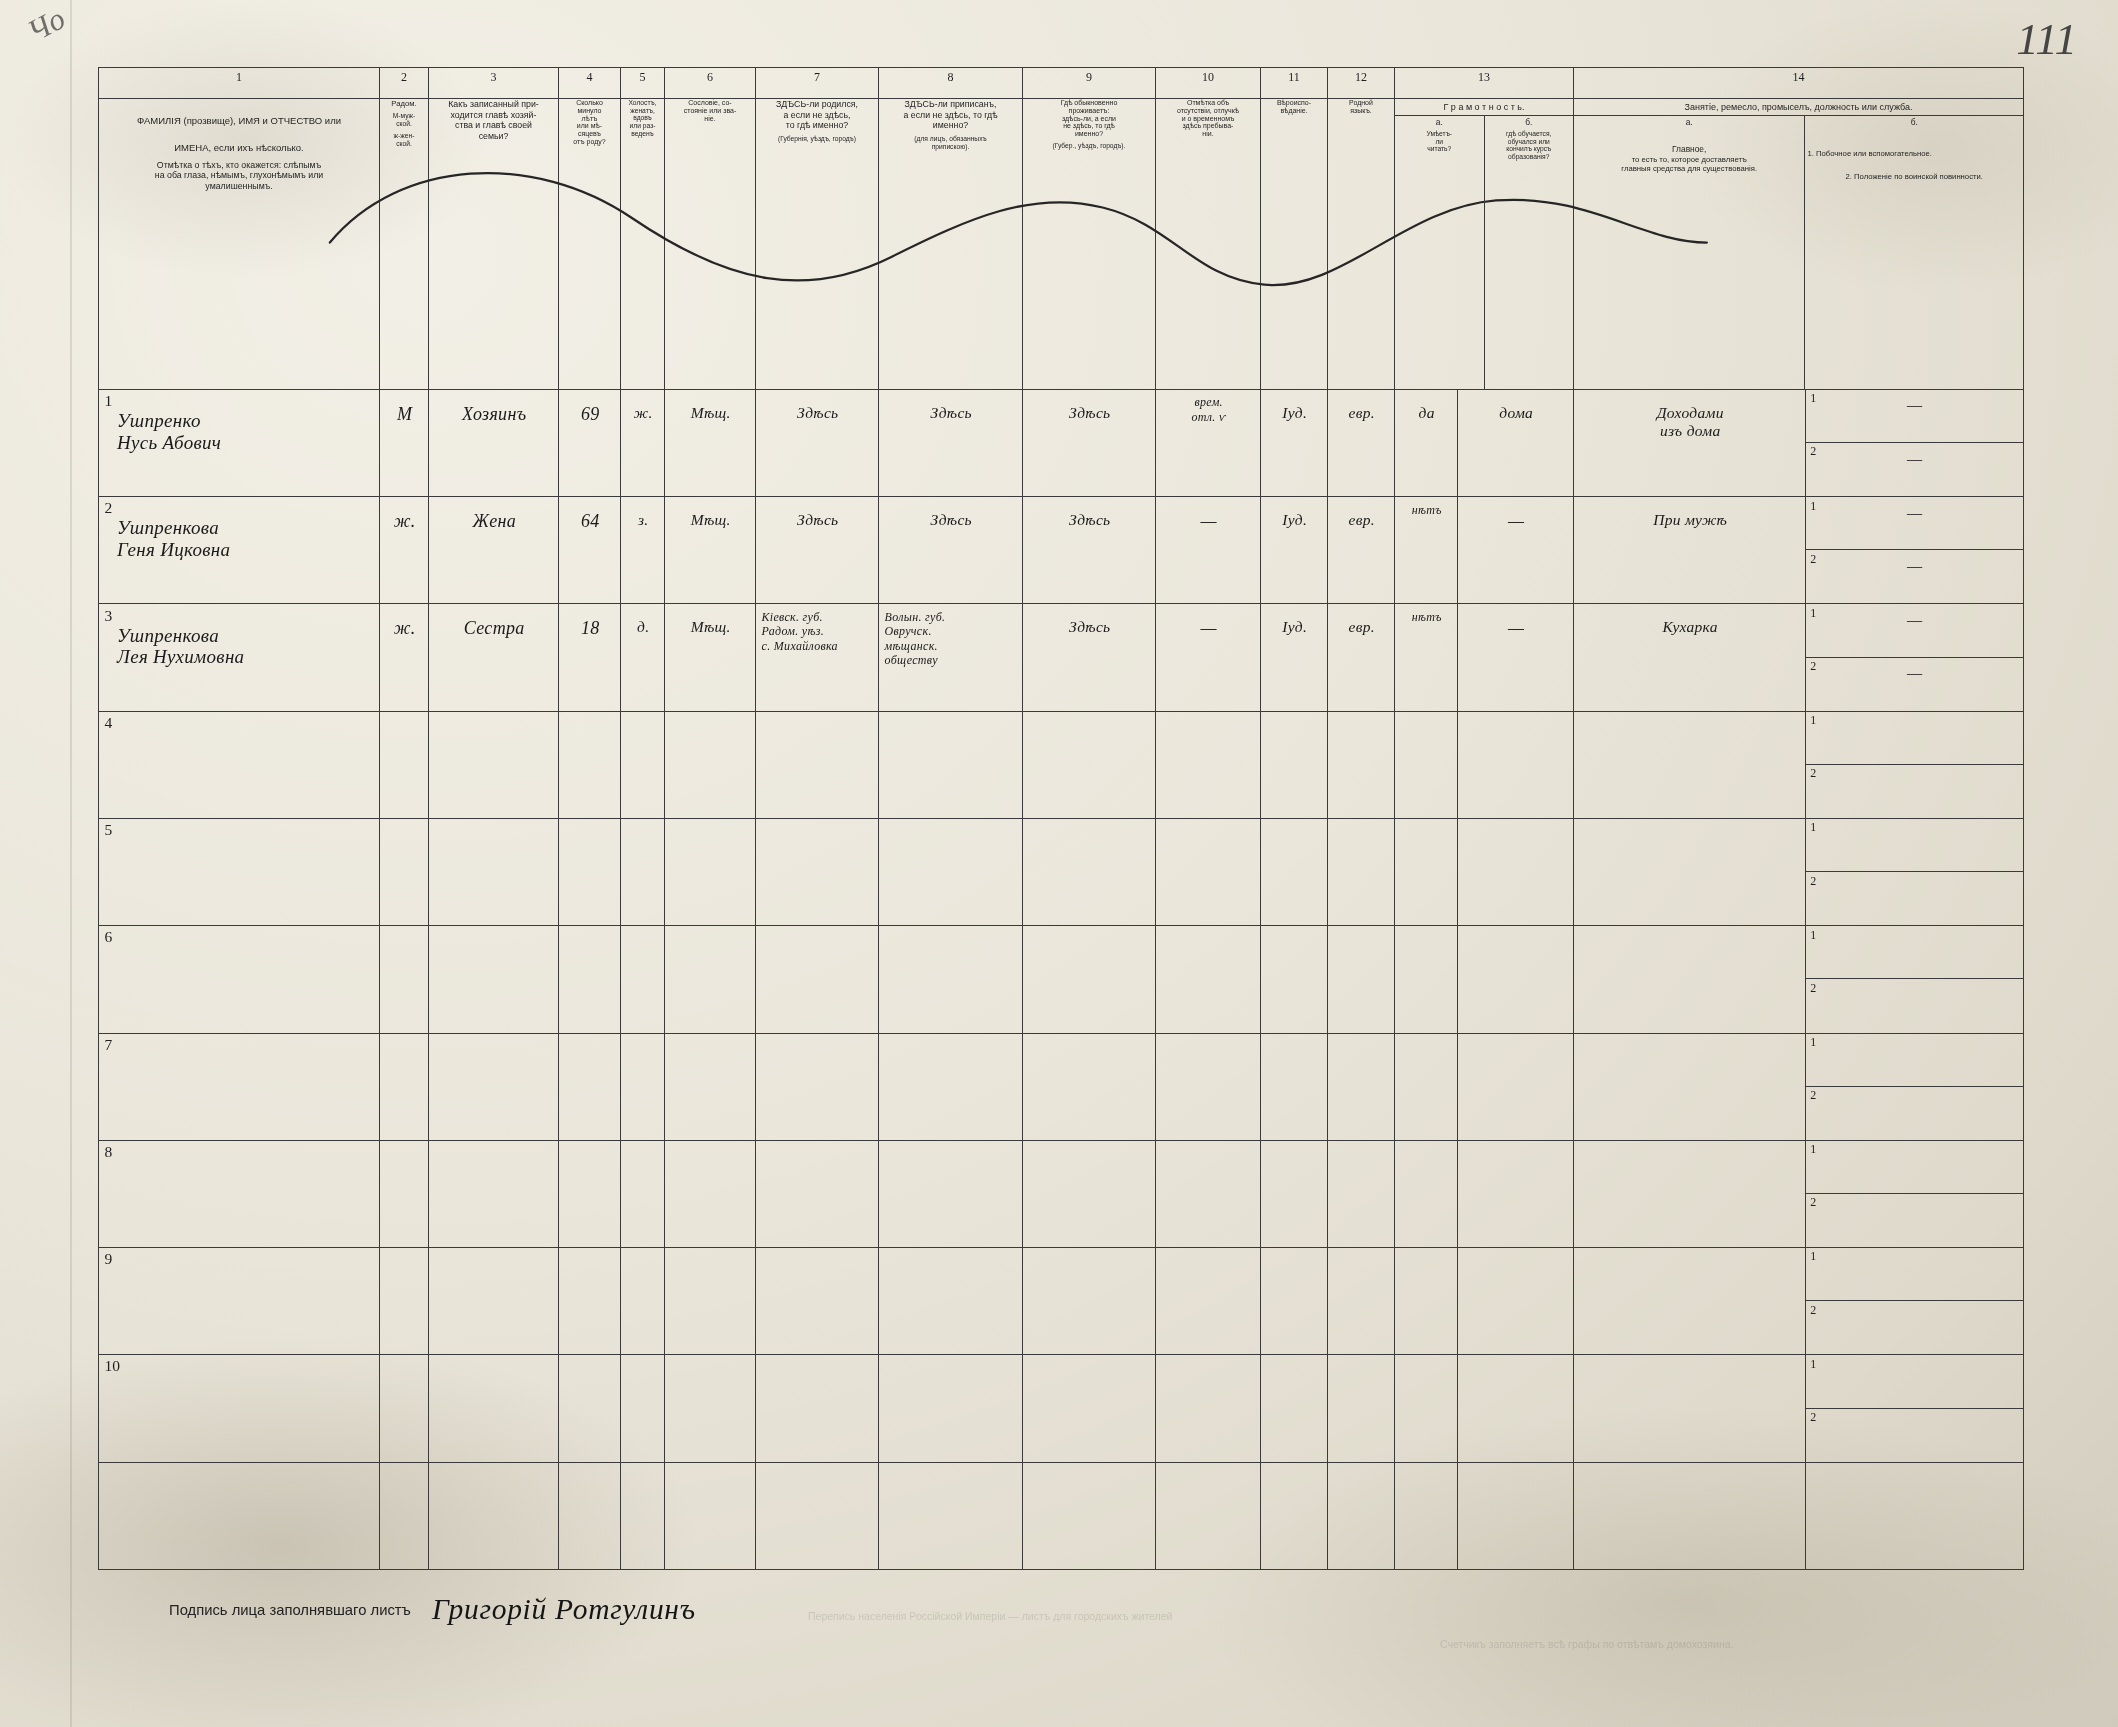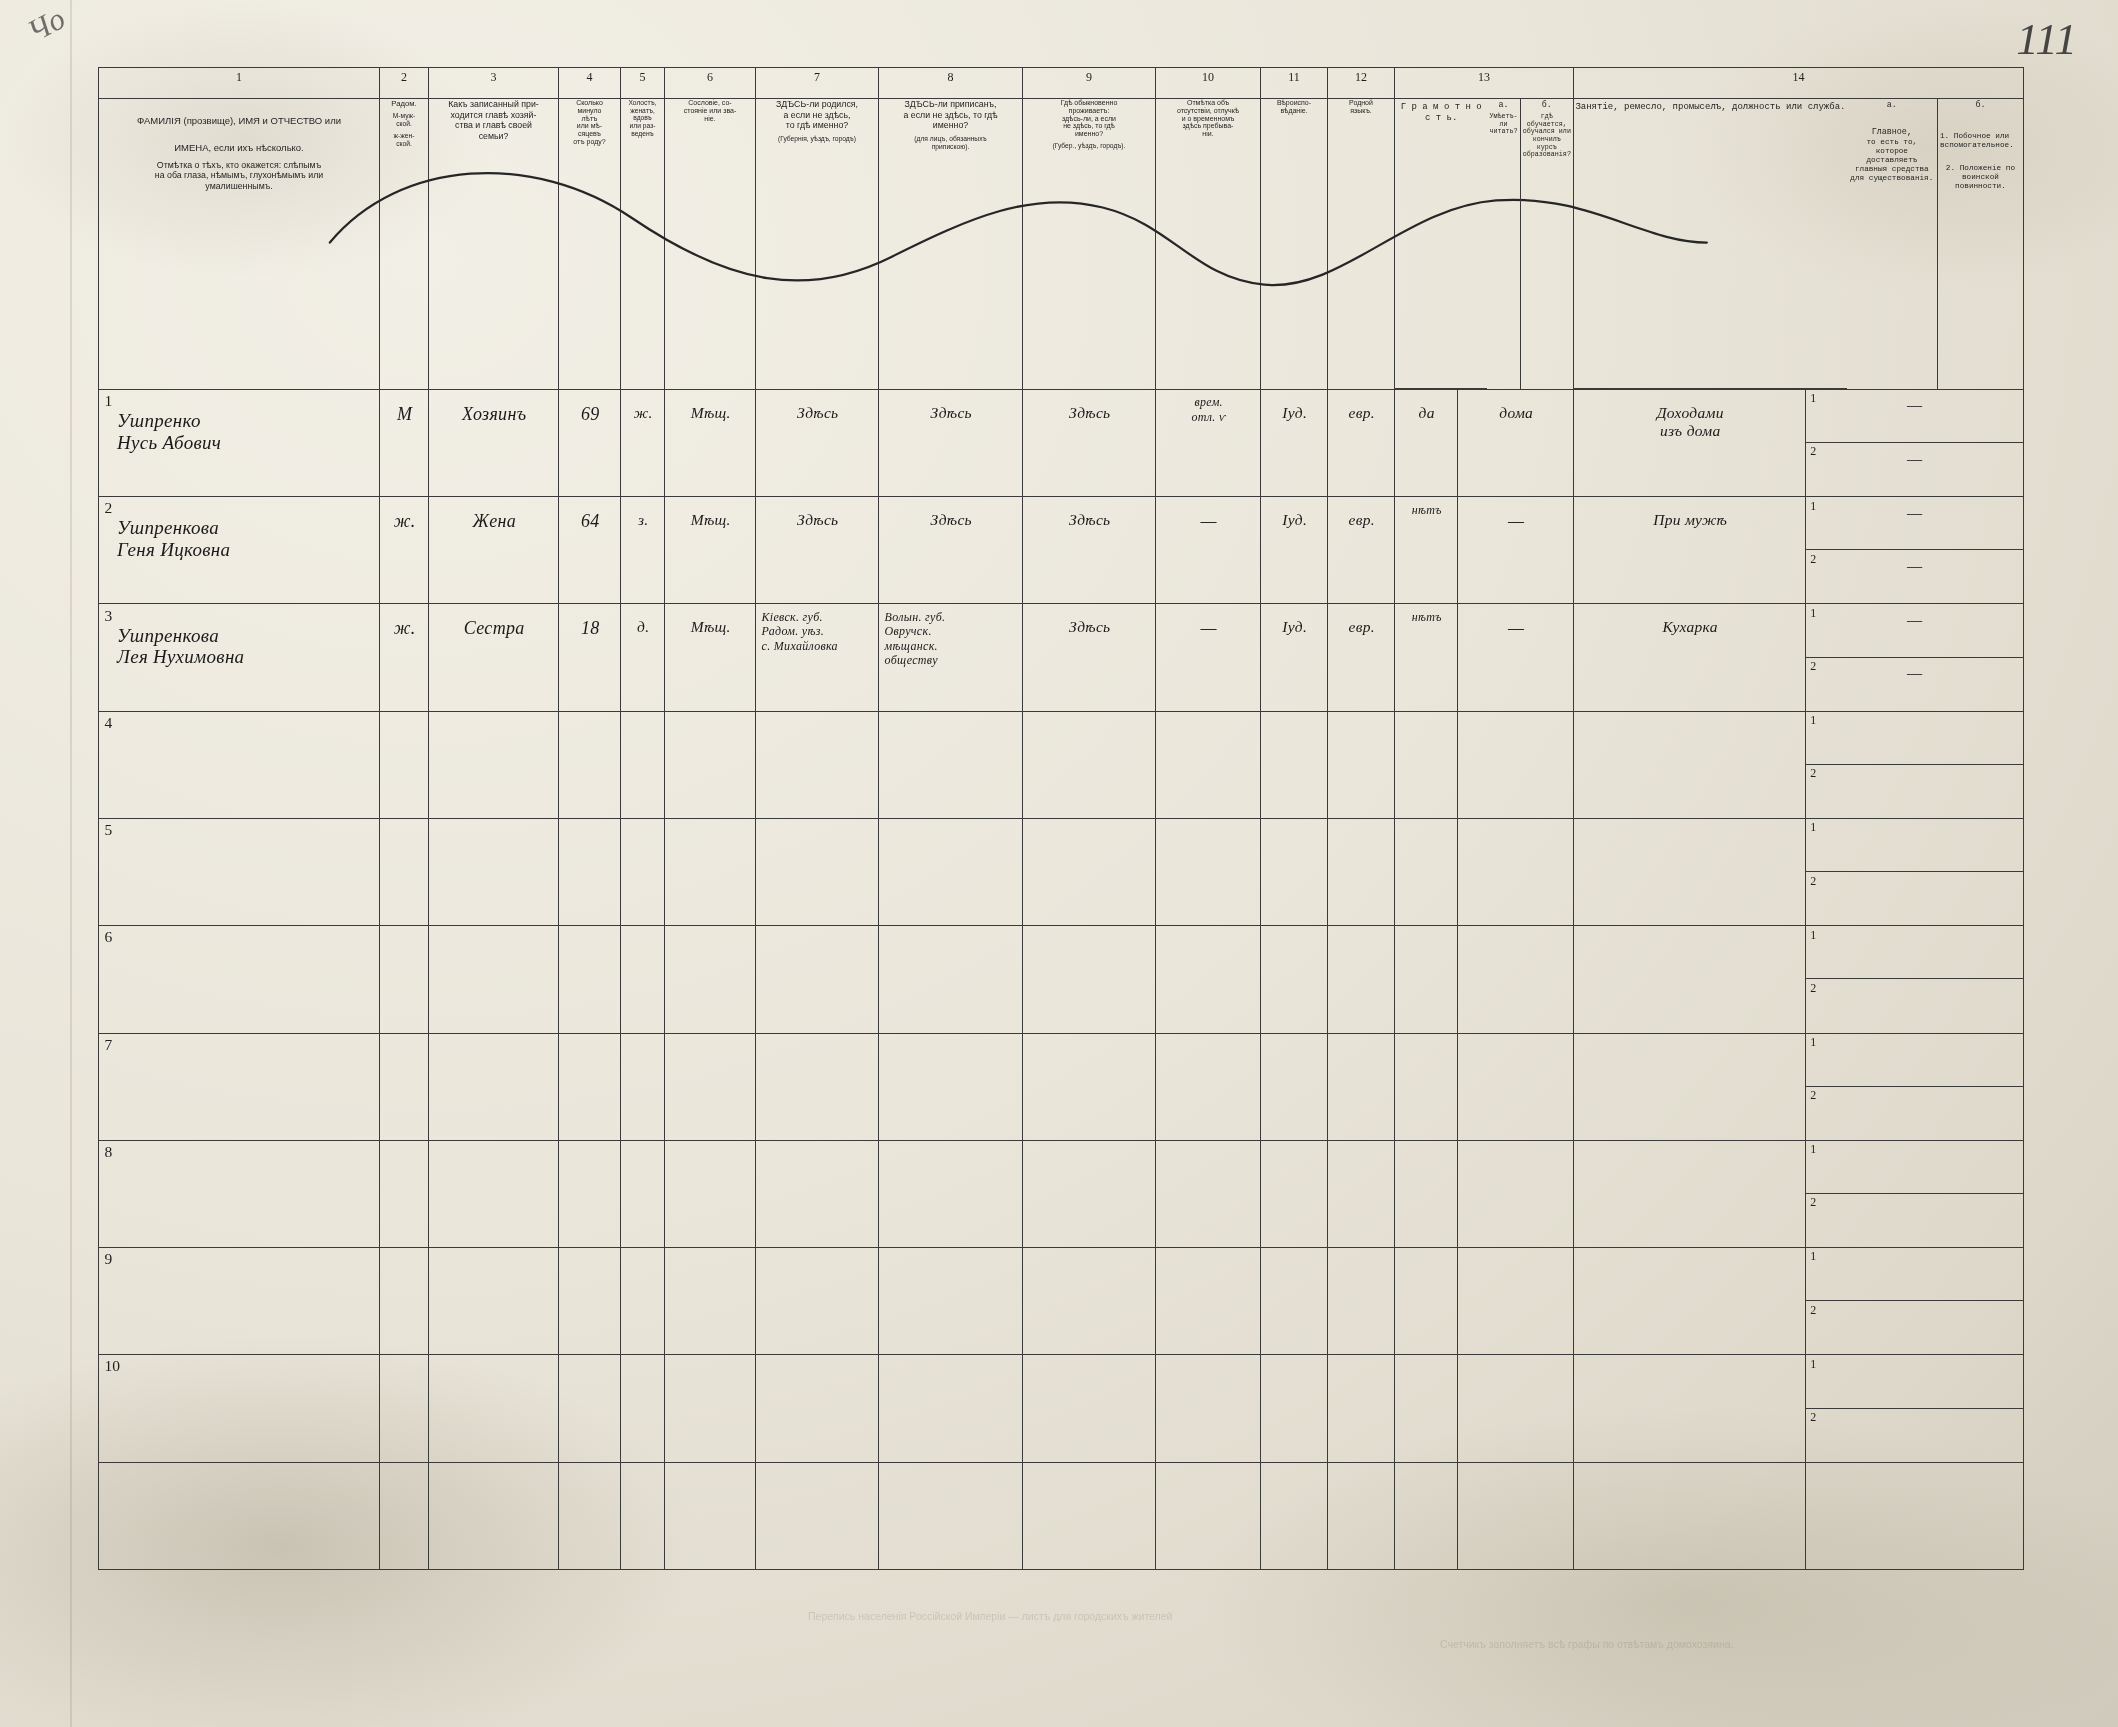--- a/index.html
+++ b/index.html
@@ -48,21 +48,21 @@
   .hdr td{
     font-size:8.8px;line-height:1.22;text-align:center;
     font-family:"Liberation Sans",sans-serif;
     padding:3.5px 2.1px 2.8px 2.1px;height:178px;
   }
   .hdr td .t{display:block;}
   .hdr .big{font-size:9.5px;margin-top:16px;}
   .hdr .small{font-size:7.7px;}
   .hdr .tiny{font-size:6.7px;line-height:1.15;}
   .hdr .vsmall{font-size:7px;line-height:1.12;}
-  .sub-split{display:flex;height:100%;flex-direction:row;font-family:Liberation Mono, monospace;}
+  .sub-split{display:flex;height:100%;flex-direction:column;}
   .sub-title{border-bottom:1.4px solid #3a3a3a;padding:2.8px 1.4px 2.1px;font-size:9px;}
   .sub-cols{display:flex;flex:1;}
   .sub-col{flex:1;padding:2.1px 2.1px;font-size:7.7px;line-height:1.18;}
   .sub-col + .sub-col{border-left:1.4px solid #3a3a3a;}
   .sub-col .ltr{display:block;font-size:8.4px;margin-bottom:2.1px;}
 
   
   .drow td{height:65px;}
   .cellnum{font-family:"Liberation Serif",serif;font-size:15.5px;padding:2.1px 0 0 5.6px;}
   
@@ -681,20 +681,24 @@
             <td></td>
         <td></td>
             <td></td>
         <td></td>
       </tr>
 
     </tbody>
       </table>
   </div>
 
+  <div id="footer">
+    <span class="lbl">Подпись лица заполнявшаго листъ</span>
+    <span class="sig">Григорій Ротгулинъ</span>
+  </div>
 
   <div class="bleed" id="bleed1">
     <span>Перепись населенія Россійской Имперіи — листъ для городскихъ жителей</span>
   </div>
   <div class="bleed" id="bleed2">
     <span>Счетчикъ заполняетъ всѣ графы по отвѣтамъ домохозяина.</span>
   </div>
 
 </div>
 

